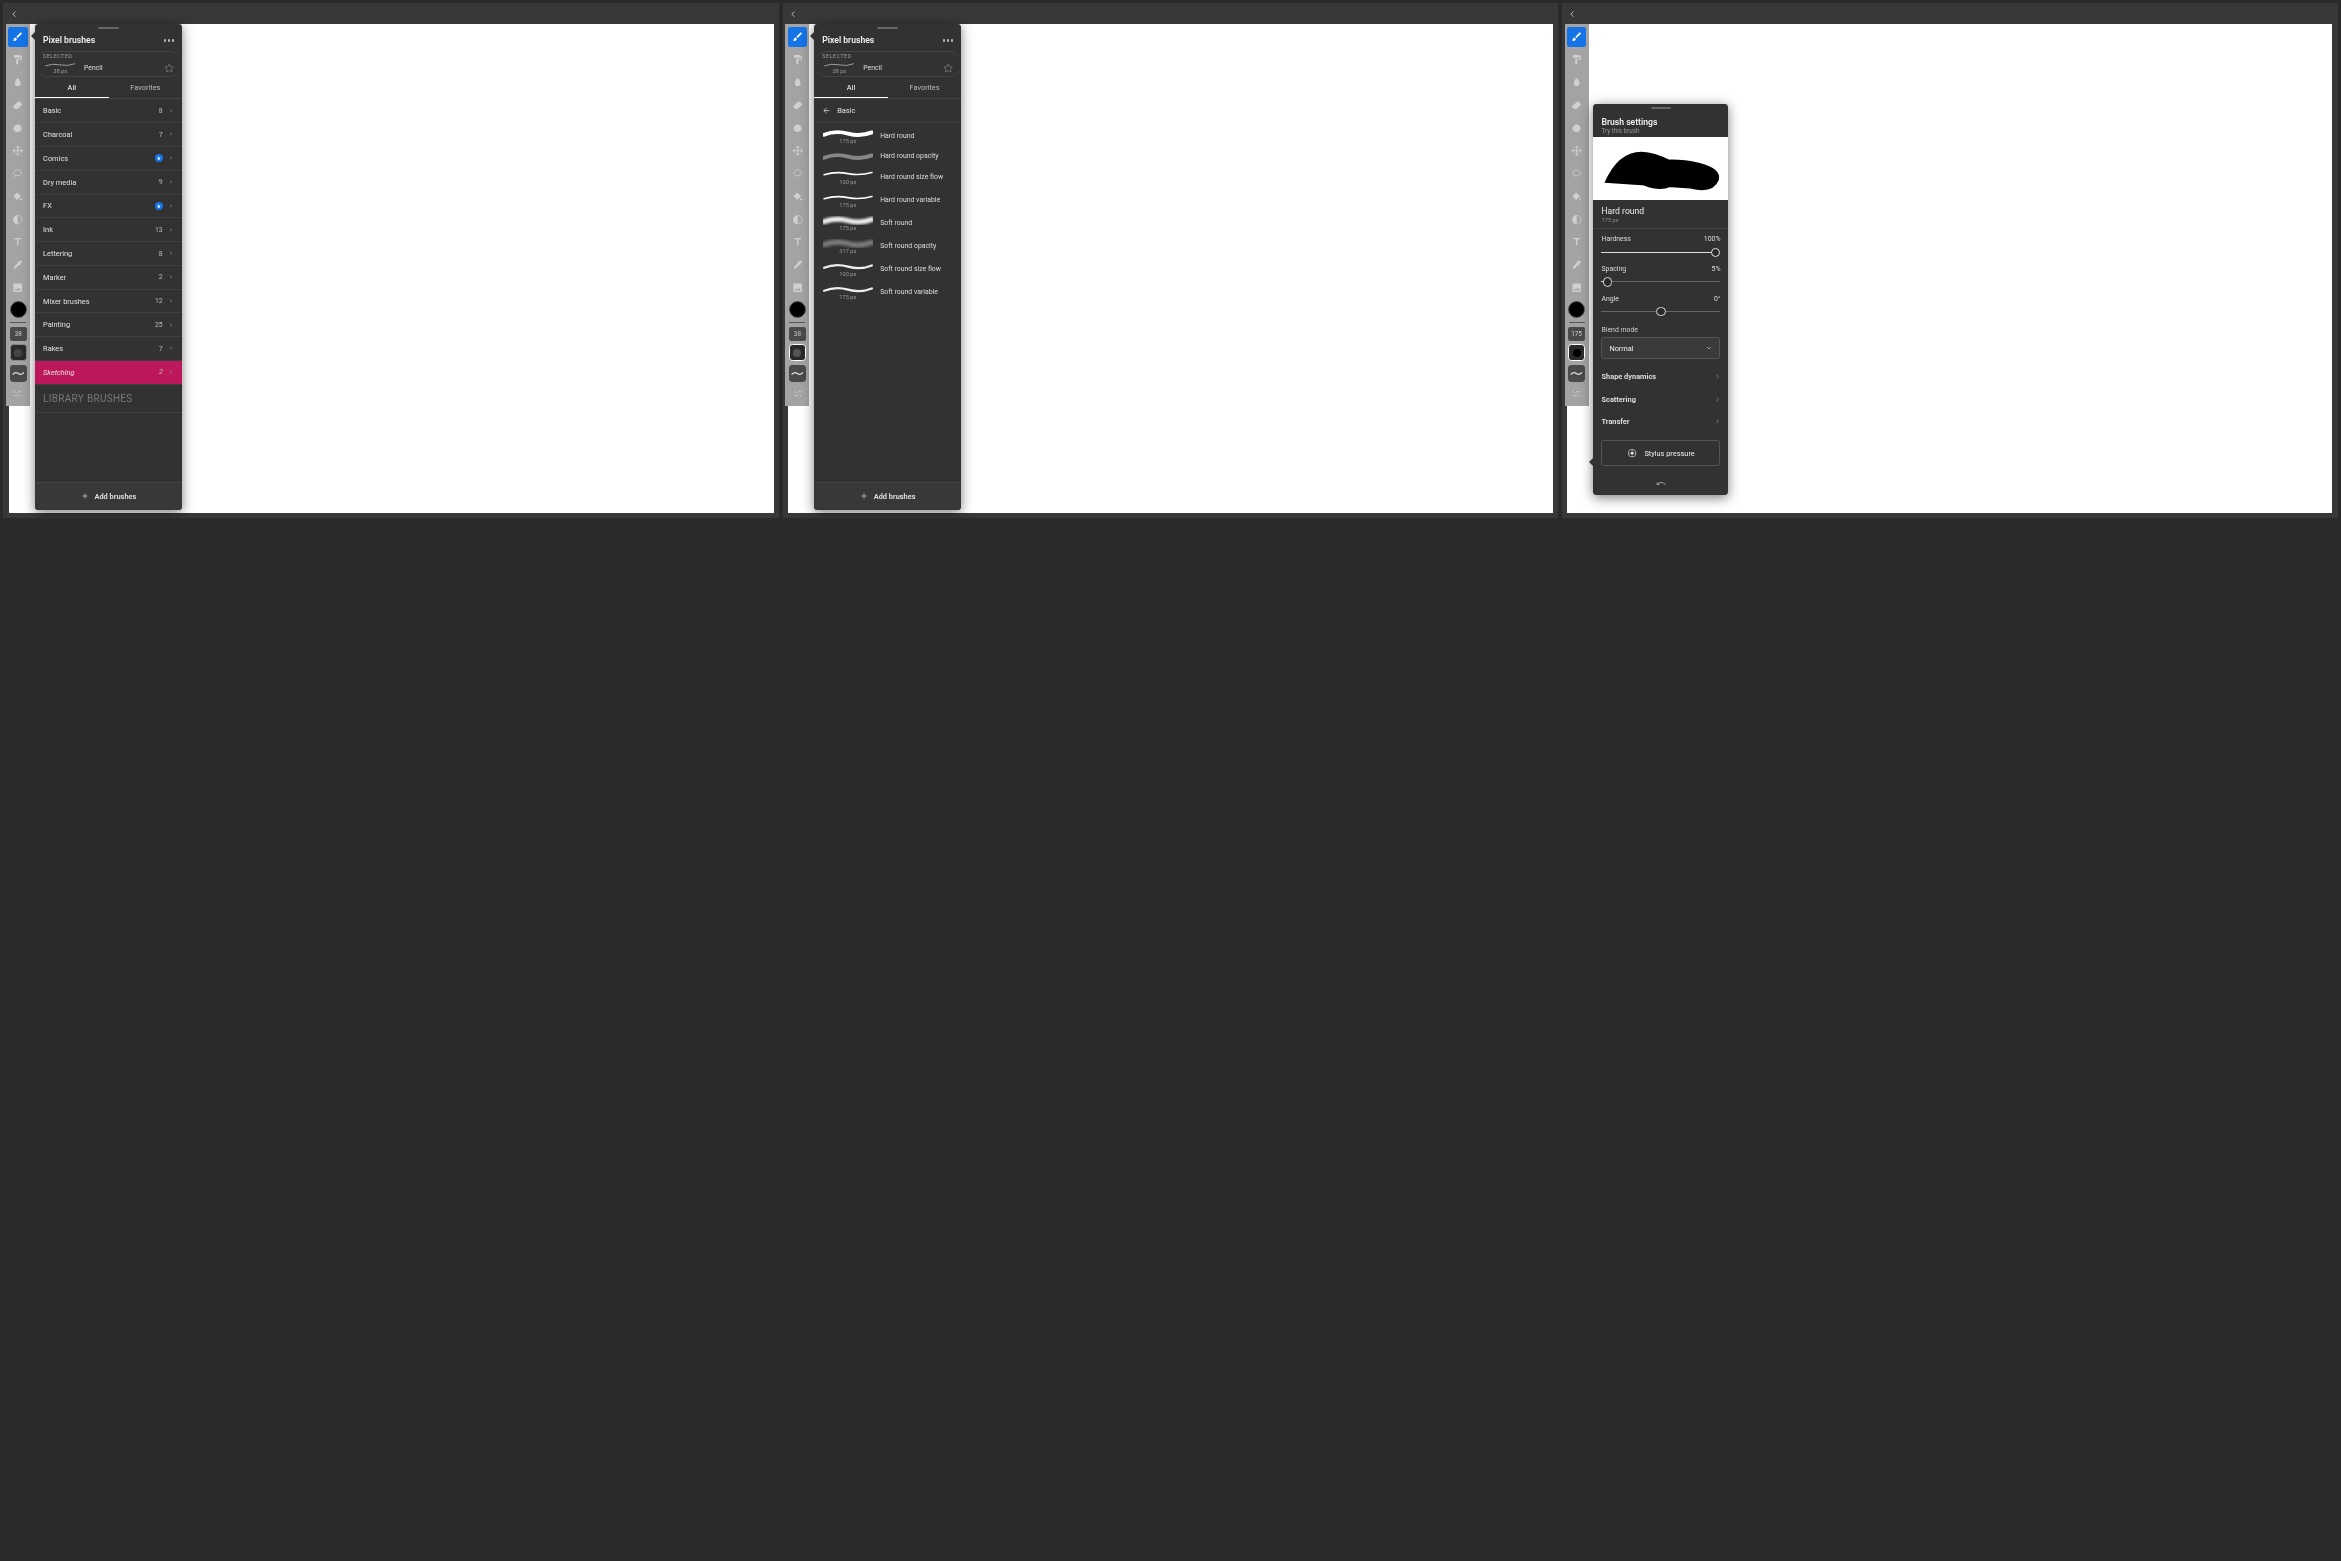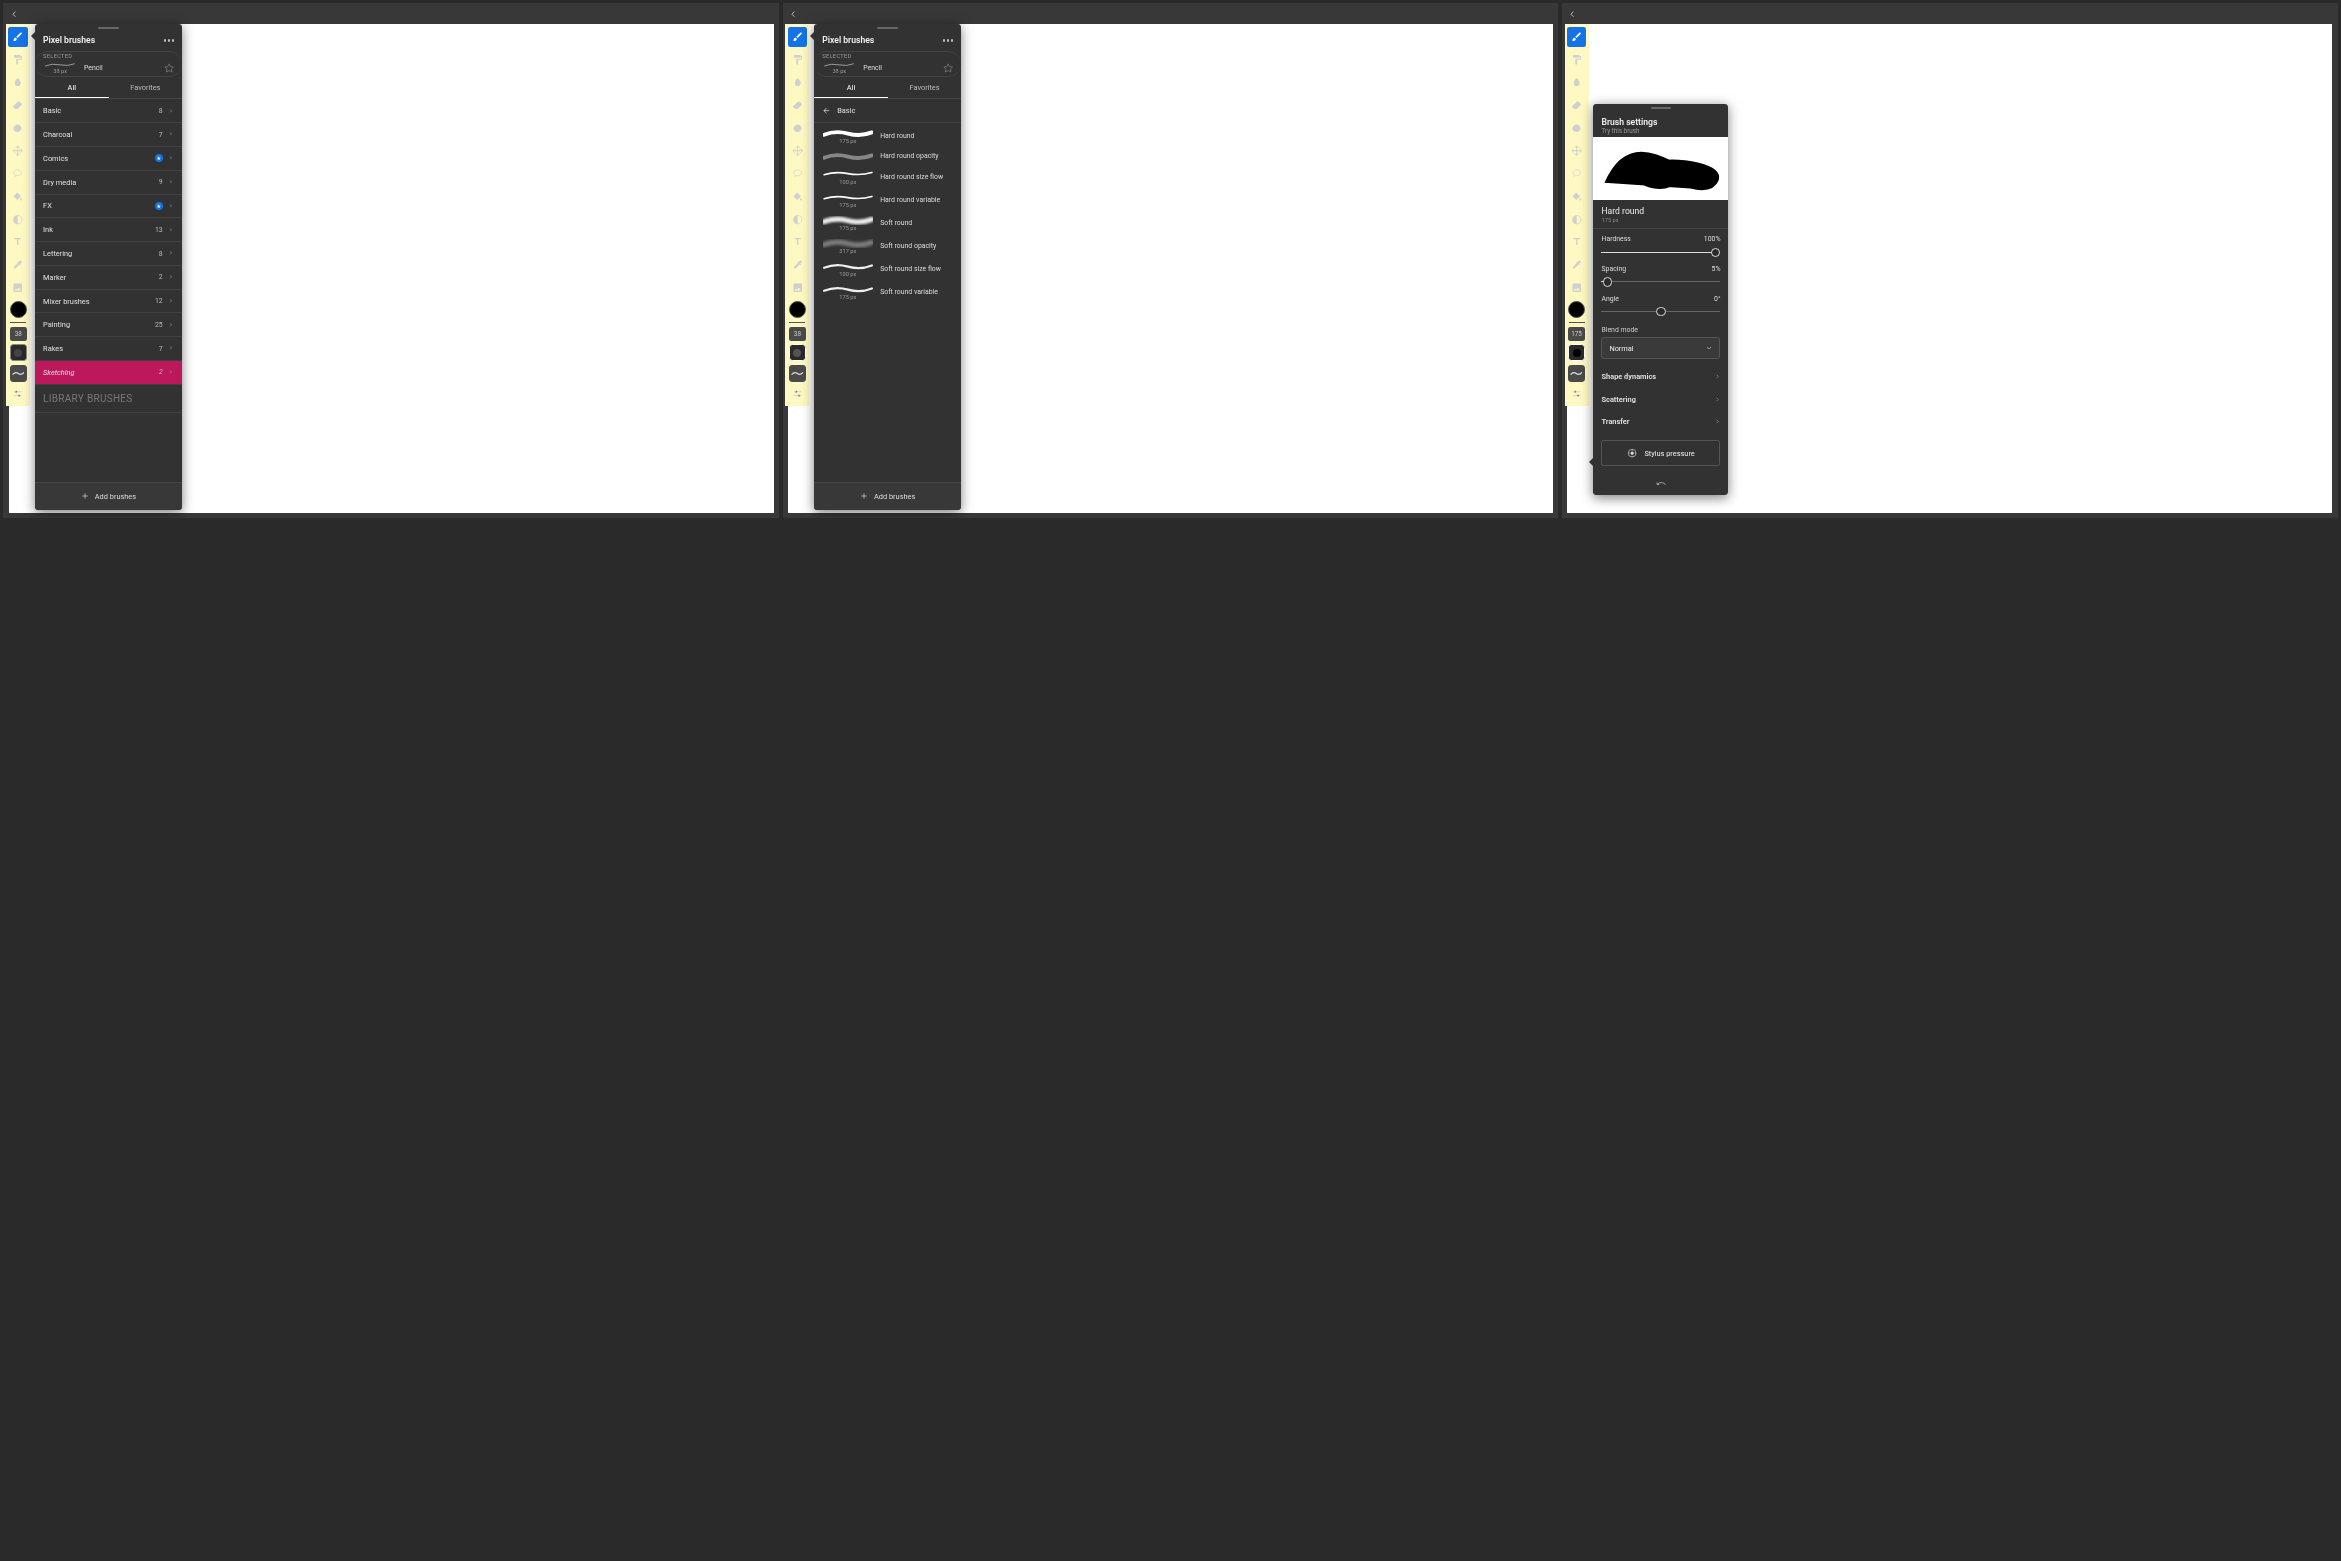--- a/index.html
+++ b/index.html
@@ -37,21 +37,21 @@
     display: flex;
     position: relative;
     margin: 0 5.7px 5.7px 5.7px;
   }
   .canvas {
     flex: 1;
     background: #fff;
   }
   .toolbar {
     width: 24px;
-    background: #fef9c3;
+    background: #a3a3a3;
     display: flex;
     flex-direction: column;
     align-items: center;
     gap: 3.4px;
     padding: 3.4px 0;
     position: absolute;
     left: -2.9px;
     top: 0;
     z-index: 5;
   }
@@ -135,20 +135,21 @@
   .catrow .name { flex:1; }
   .catrow .count { color:#bbb; margin-right:5.7px; font-size:6.9px;}
   .catrow .badge { width:8px;height:8px;border-radius:50%;background:#1473e6;display:flex;align-items:center;justify-content:center;font-size:5.1px;color:#fff;margin-right:5.7px;}
   .catrow .chev { color:#aaa; }
   .lib-label { padding:8px; font-size:10px; color:#777; letter-spacing:0.3px; border-bottom:0.6px solid #3f3f3f;}
   .footer-btn {
     padding:9.2px; text-align:center; font-size:7.4px; color:#ddd;
     display:flex;align-items:center;justify-content:center;gap:5.7px;
     border-top:0.6px solid #444; margin-top:auto; cursor:pointer;
     background:#383838;
+    font-weight:bold;
   }
 
   
   .backrow { display:flex;align-items:center;gap:5.7px;padding:6.9px 8px;border-bottom:0.6px solid #3f3f3f;cursor:pointer;}
   .backrow .lbl { font-size:7.4px; color:#e0e0e0;}
   .brushrow {
     display:flex; align-items:center; gap:6.9px; padding:2.3px 8px 5.7px 8px;
   }
   .brushprev { width:51px; display:flex;flex-direction:column;align-items:center; }
   .brushprev svg { width:50px; height:9.2px; }

